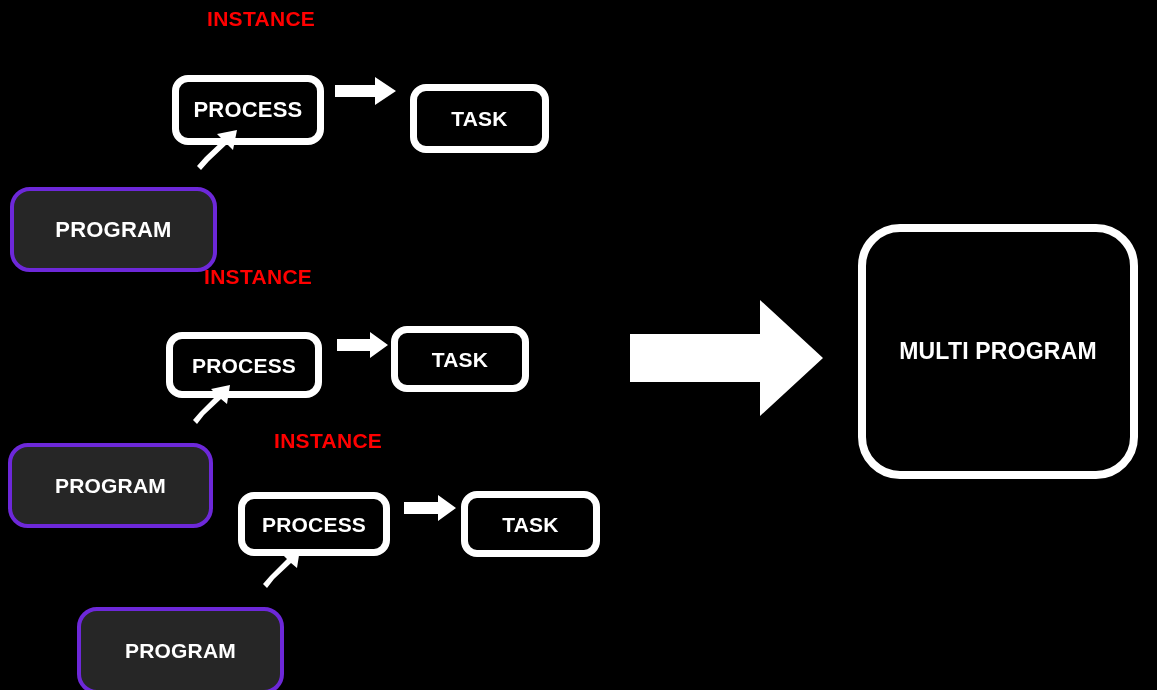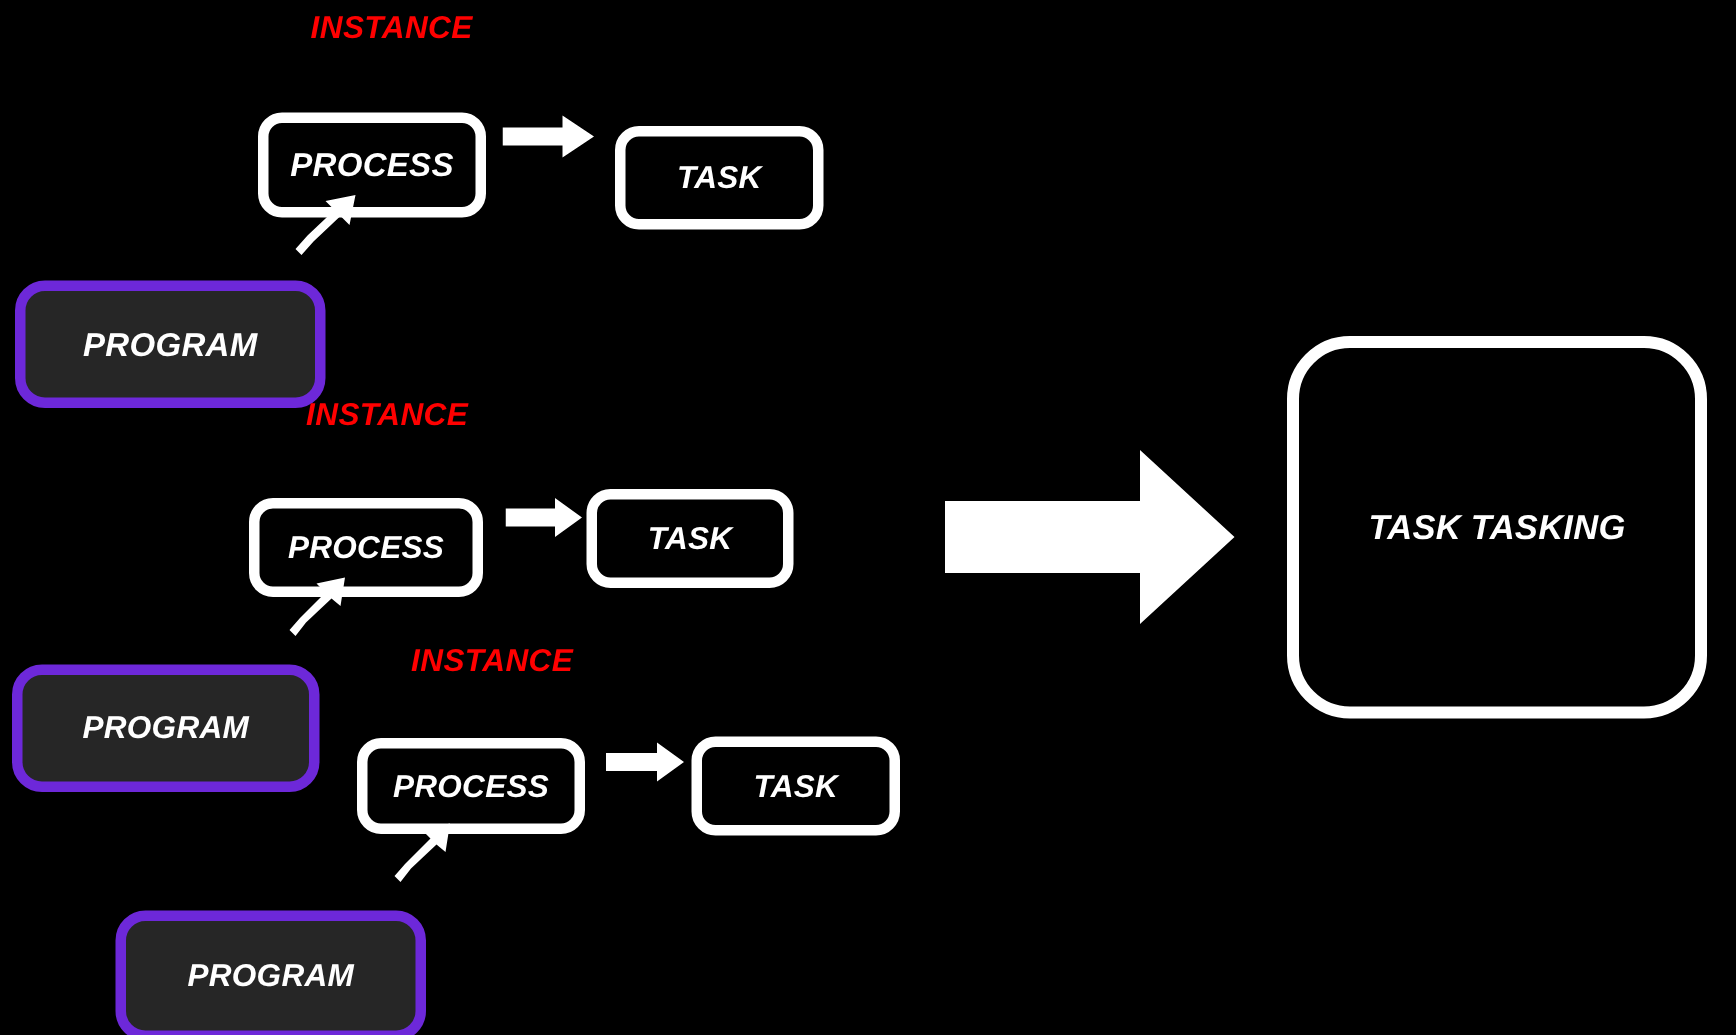--- a/index.html
+++ b/index.html
@@ -7,21 +7,20 @@
     padding: 0;
     background: #000000;
   }
   #canvas {
     position: relative;
     width: 1157px;
     height: 690px;
     background: #000000;
     overflow: hidden;
     font-family: "Liberation Sans", sans-serif;
-    font-style: italic;
   }
 
   
   .node {
     position: absolute;
     box-sizing: border-box;
     display: flex;
     align-items: center;
     justify-content: center;
     color: #ffffff;
@@ -36,21 +35,21 @@
   
   .box-outline {
     background: #000000;
     border: 7px solid #ffffff;
     border-radius: 16px;
   }
 
   
   .box-filled {
     background: #262626;
-    border: 7px solid #6d28d9;
+    border: 4px solid #6d28d9;
     border-radius: 20px;
   }
 
   
   .box-big {
     background: #000000;
     border: 8px solid #ffffff;
     border-radius: 42px;
   }
 
@@ -135,15 +134,15 @@
   </div>
 
   <div class="node box-filled" style="left:77px; top:588px; width:207px; height:87px; font-size:21px;">PROGRAM</div>
 
   <div class="arrow" style="left:630px; top:298px;">
     <svg width="195" height="120" viewBox="0 0 195 120">
       <polygon points="0,36 130,36 130,2 193,60 130,118 130,84 0,84" fill="#ffffff"></polygon>
     </svg>
   </div>
 
-  <div class="node box-big" style="left:858px; top:205px; width:280px; height:255px; font-size:23px;">TASK TASKING</div>
+  <div class="node box-big" style="left:858px; top:205px; width:280px; height:255px; font-size:23px;">MULTI PROGRAM</div>
 
 </div>
 
 </body></html>

